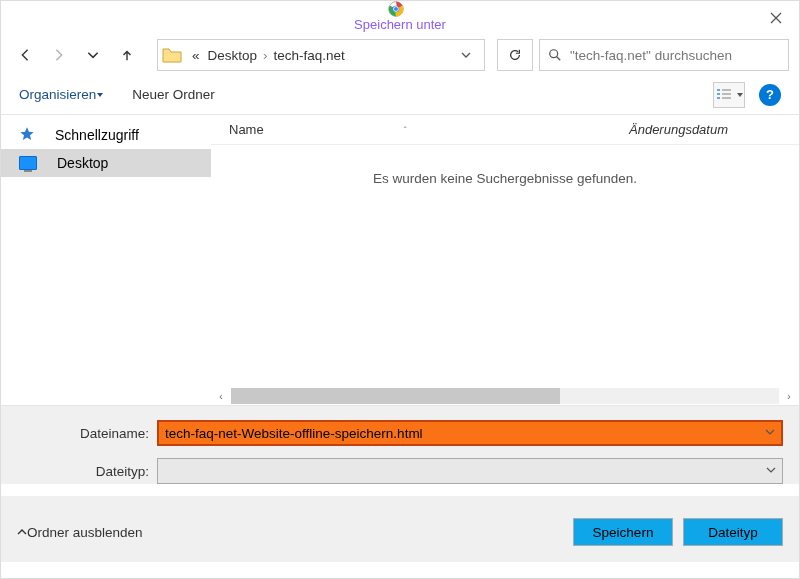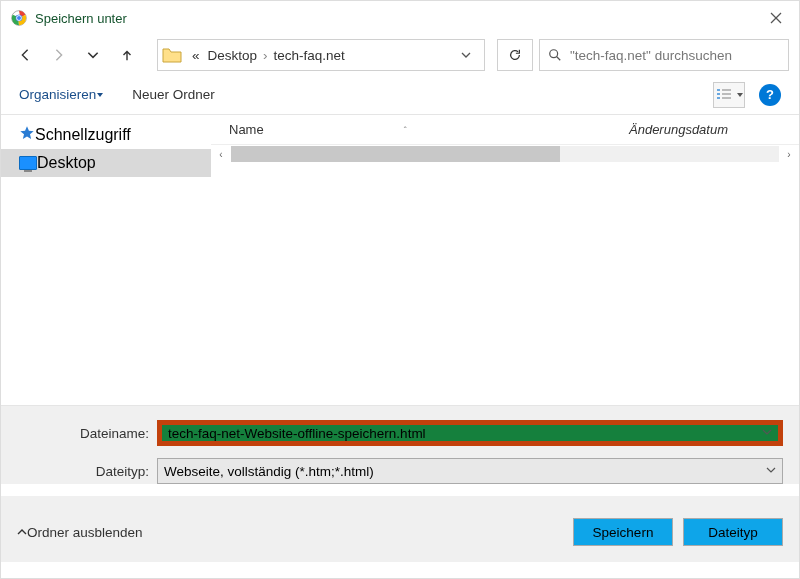--- a/index.html
+++ b/index.html
@@ -1,17 +1,17 @@
 <!DOCTYPE html>
 <html><head>
 <meta charset="utf-8">
 <style>
   * { box-sizing: border-box; margin: 0; padding: 0; font-family: "Segoe UI", Arial, sans-serif; }
   body { background: #fff; width: 800px; height: 579px; overflow: hidden; position: relative; border: 1px solid #ddd;}
-  .titlebar { height: 34px; display:flex; align-items:center; padding: 0 10px; font-size: 13px; color:#14532d;}
+  .titlebar { height: 34px; display:flex; align-items:center; padding: 0 10px; font-size: 13px; color:#8b5cf6;flex-direction:column;}
   .titlebar .chrome-ico { width:16px; height:16px; margin-right:8px; position:relative;}
   .close-x { position:absolute; top:0; right:0; width:46px; height:34px; display:flex; align-items:center; justify-content:center; color:#555;}
   .close-x svg{width:12px;height:12px;}
   .navrow { height: 40px; display:flex; align-items:center; padding: 0 10px; gap: 6px; }
   .nav-btn { width:28px; height:28px; display:flex; align-items:center; justify-content:center; color:#333;}
   .nav-btn.disabled{color:#b0b0b0;}
   .nav-btn svg{width:14px;height:14px;}
   .addr { flex:1; height:32px; border:1px solid #d0d0d0; display:flex; align-items:center; padding:0 4px; font-size:13.5px; color:#333; margin-left:10px; margin-right:6px;}
   .folder-ico { width:20px; height:18px; margin-right:6px; position:relative;}
   .crumb { padding: 0 4px; color:#333; }
@@ -21,39 +21,39 @@
   .search { width:250px; height:32px; border:1px solid #d0d0d0; display:flex; align-items:center; padding:0 8px; font-size:13.5px; color:#777;}
   .search svg{width:14px; height:14px; margin-right:8px; color:#555;}
   .toolbar { height:40px; border-bottom:1px solid #e5e5e5; display:flex; align-items:center; padding:0 18px; font-size:13.5px; color:#333; gap:28px;}
   .toolbar .org { color:#1a4e8a; display:flex; align-items:center; }
   .toolbar .org svg{width:8px; height:8px;}
   .tool-right{margin-left:auto; display:flex; align-items:center; gap:14px;}
   .view-btn{ width:32px; height:26px; border:1px solid #ccc; display:flex; align-items:center; justify-content:center; background:#f7f7f7;}
   .help-btn{ width:22px; height:22px; border-radius:50%; background:#0078d7; color:#fff; display:flex; align-items:center; justify-content:center; font-size:13px; font-weight:bold;}
   .body-split{ display:flex; height: 290px; }
   .sidebar { width:210px; padding-top:6px;}
-  .side-item{ height:28px; display:flex; align-items:center; padding-left:18px; font-size:16px; gap:0;}
+  .side-item{ height:28px; display:flex; align-items:center; padding-left:18px; font-size:14px; gap:20px;}
   .side-item.sel{ background:#d9d9d9;}
   .star-ico svg{width:16px;height:16px; color:#2b7cd3; fill:#2b7cd3;}
   .desktop-ico{ width:18px; height:14px; background:#1a90ff; border:1px solid #0a6bc2; position:relative; border-radius:1px;}
   .desktop-ico::after{content:""; position:absolute; bottom:-3px; left:4px; right:4px; height:2px; background:#888;}
   .list-area{ flex:1; display:flex; flex-direction:column;}
   .cols{ height:30px; border-bottom:1px solid #eee; display:flex; align-items:center; font-size:13px; color:#333; padding-left:18px;}
   .col-name{ flex:1; display:flex; align-items:center; }
   .col-name .sort{font-size:9px; color:#888; margin-left:140px;}
   .col-date{ width:170px;font-style:italic;}
   .empty{ flex:1; display:flex; align-items:flex-start; justify-content:center; padding-top:26px; font-size:13.5px; color:#555;}
   .hscroll{ height:18px; display:flex; align-items:center; padding:0 2px;}
   .hscroll .track{ flex:1; height:16px; background:#f0f0f0; position:relative; margin:0 2px;}
   .hscroll .thumb{ position:absolute; left:0; top:0; height:100%; width:60%; background:#c8c8c8;}
   .hscroll .arr{ width:16px; height:16px; display:flex; align-items:center; justify-content:center; color:#666; font-size:10px;}
   .form-area{ background:#f0f0f0; padding:14px 16px 0 16px; border-top:1px solid #e5e5e5;}
   .form-row{ display:flex; align-items:center; margin-bottom:12px;}
   .form-label{ width:140px; text-align:right; padding-right:8px; font-size:13.5px; color:#333;}
-  .form-input{ flex:1; height:26px; border:5px solid #c2410c; background:#15803d; font-size:13.5px; padding:0 6px; display:flex; align-items:center; position:relative;}
+  .form-input{ flex:1; height:26px; border:2px solid #c2410c; background:#f97316; font-size:13.5px; padding:0 6px; display:flex; align-items:center; position:relative;}
   .form-input.combo{ background:#e8e8e8; border:1px solid #aaa;}
   .form-input .dd{ position:absolute; right:6px; color:#555; font-size:10px;}
   .bottom-row{ display:flex; align-items:center; padding:22px 16px 16px 16px; background:#f0f0f0;}
   .hide-folders{ display:flex; align-items:center; gap:0; font-size:13.5px; color:#333;}
   .hide-folders svg{width:10px;height:10px;}
   .btns{ margin-left:auto; display:flex; gap:10px;}
   .btn{ min-width:100px; height:28px; border:1px solid #aaa; background:#0ea5e9; font-size:13.5px; display:flex; align-items:center; justify-content:center; padding:0 14px;}
 </style>
 </head>
 <body>
@@ -174,20 +174,21 @@
     </div>
   </div>
   <div class="list-area">
     <div class="cols">
       <div class="col-name">
         <span>Name</span>
         <span class="sort">ˆ</span>
       </div>
       <div class="col-date">Änderungsdatum</div>
     </div>
+    <div class="empty">Es wurden keine Suchergebnisse gefunden.</div>
     <div class="hscroll">
       <div class="arr">‹</div>
       <div class="track">
           <div class="thumb"></div>
         </div>
       <div class="arr">›</div>
     </div>
   </div>
 </div>
 
@@ -197,21 +198,20 @@
     <div class="form-input">
       <span>tech-faq-net-Website-offline-speichern.html</span>
       <span class="dd"><svg viewBox="0 0 10 10" width="10" height="10">
             <path d="M1 3 L5 7 L9 3" fill="none" stroke="currentColor" stroke-width="1.2"></path>
           </svg></span>
     </div>
   </div>
   <div class="form-row">
     <div class="form-label">Dateityp:</div>
     <div class="form-input combo">
-      <span>Webseite, vollständig (*.htm;*.html)</span>
       <span class="dd"><svg viewBox="0 0 10 10" width="10" height="10">
             <path d="M1 3 L5 7 L9 3" fill="none" stroke="currentColor" stroke-width="1.2"></path>
           </svg></span>
     </div>
   </div>
 </div>
 
 <div class="bottom-row">
   <div class="hide-folders">
     <svg viewBox="0 0 10 10">

